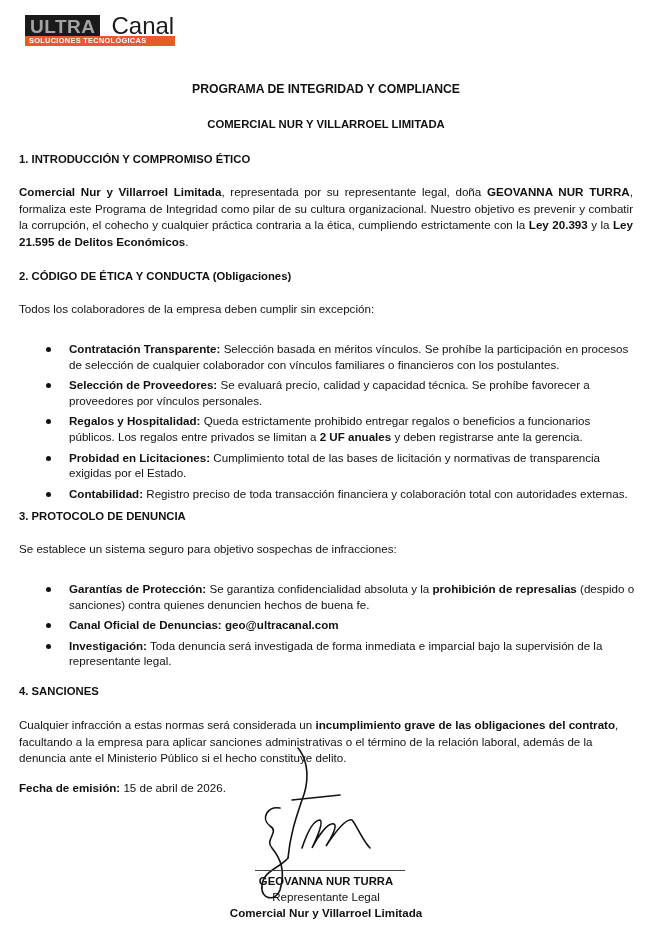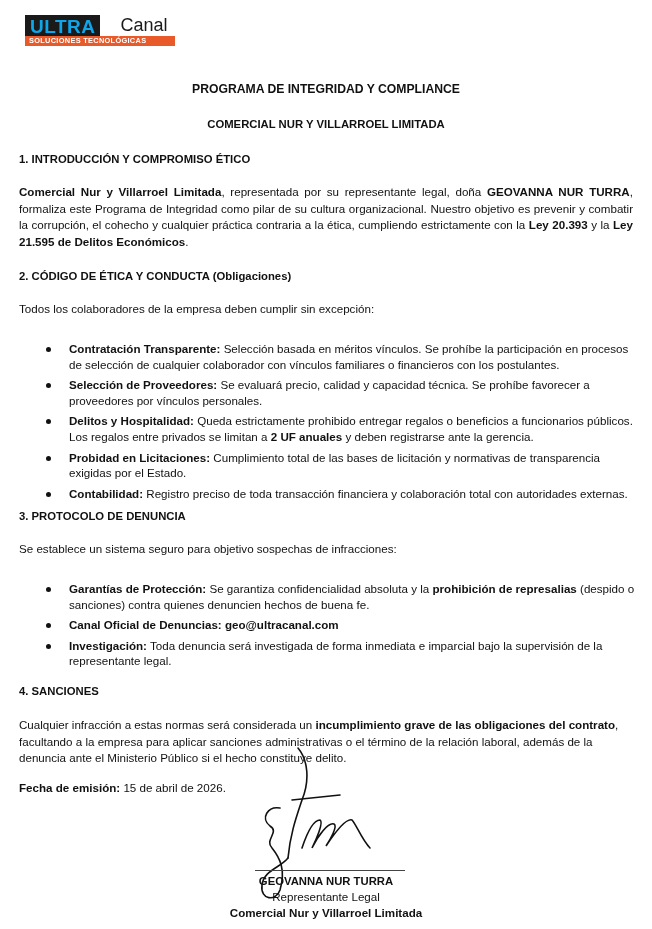--- a/index.html
+++ b/index.html
@@ -1,22 +1,22 @@
 <!DOCTYPE html>
 <html><head>
 <meta charset="utf-8">
 <style>
   html, body { margin: 0; padding: 0; background: #ffffff; }
   body { width: 652px; height: 929px; position: relative; overflow: hidden;
          font-family: "Liberation Sans", sans-serif; color: #111; font-size: 11.6px; }
   .logo { position: absolute; left: 25px; top: 15px; width: 150px; height: 33px; }
   .logo-top { height: 21px; display: flex; }
-  .logo-ultra { background: #1a1a1a; color: #0ea5e9; font-weight: bold; font-size: 19px;
+  .logo-ultra { background: #1a1a1a; color: #a3a3a3; font-weight: bold; font-size: 19px;
                 line-height: 21px; padding: 0 4px 0 4px; letter-spacing: 0.5px; border: 1px solid #1a1a1a; }
-  .logo-canal { color: #1a1a1a; font-size: 18px; line-height: 21px; padding-left: 20px; background:#fff; }
+  .logo-canal { color: #1a1a1a; font-size: 24px; line-height: 21px; padding-left: 11px; background:#fff; }
   .logo-bottom { background: #e85a2a; color: #fff; font-size: 7.4px; line-height: 10px; height: 10px;
                  letter-spacing: 0.3px; padding-left: 4px; font-weight: bold; width: 146px; }
   .title { position: absolute; left: 0; width: 652px; text-align: center; font-weight: bold; }
   .t1 { top: 82px; font-size: 12.2px; }
   .t2 { top: 118px; font-size: 11.3px; }
   .h { position: absolute; left: 19px; font-weight: bold; font-size: 11.3px; }
   .p { position: absolute; left: 19px; width: 614px; line-height: 16.5px; }
   .justify { text-align: justify; }
   b { font-weight: bold; }
   ul.bl { position: absolute; left: 0; margin: 0; padding: 0; list-style: none; width: 652px; }
@@ -41,21 +41,21 @@
 <div class="title t2">COMERCIAL NUR Y VILLARROEL LIMITADA</div>
 
 <div class="h" style="top:153px">1. INTRODUCCIÓN Y COMPROMISO ÉTICO</div>
 <div class="p justify" style="top:184px"><b>Comercial Nur y Villarroel Limitada</b><span>, representada por su representante legal, doña </span><b>GEOVANNA NUR TURRA</b><span>, formaliza este Programa de Integridad como pilar de su cultura organizacional. Nuestro objetivo es prevenir y combatir la corrupción, el cohecho y cualquier práctica contraria a la ética, cumpliendo estrictamente con la </span><b>Ley 20.393</b><span> y la </span><b>Ley 21.595 de Delitos Económicos</b><span>.</span></div>
 
 <div class="h" style="top:270px">2. CÓDIGO DE ÉTICA Y CONDUCTA (Obligaciones)</div>
 <div class="p" style="top:301px">Todos los colaboradores de la empresa deben cumplir sin excepción:</div>
 <ul class="bl" style="top:341px">
   <li><span class="dot"></span><b>Contratación Transparente:</b><span> Selección basada en méritos vínculos. Se prohíbe la participación en procesos de selección de cualquier colaborador con vínculos familiares o financieros con los postulantes.</span></li>
   <li><span class="dot"></span><b>Selección de Proveedores:</b><span> Se evaluará precio, calidad y capacidad técnica. Se prohíbe favorecer a proveedores por vínculos personales.</span></li>
-  <li><span class="dot"></span><b>Delitos y Hospitalidad:</b><span> Queda estrictamente prohibido entregar regalos o beneficios a funcionarios públicos. Los regalos entre privados se limitan a </span><b>2 UF anuales</b><span> y deben registrarse ante la gerencia.</span></li>
+  <li><span class="dot"></span><b>Regalos y Hospitalidad:</b><span> Queda estrictamente prohibido entregar regalos o beneficios a funcionarios públicos. Los regalos entre privados se limitan a </span><b>2 UF anuales</b><span> y deben registrarse ante la gerencia.</span></li>
   <li><span class="dot"></span><b>Probidad en Licitaciones:</b><span> Cumplimiento total de las bases de licitación y normativas de transparencia exigidas por el Estado.</span></li>
   <li><span class="dot"></span><b>Contabilidad:</b><span> Registro preciso de toda transacción financiera y colaboración total con autoridades externas.</span></li>
 </ul>
 
 <div class="h" style="top:510px">3. PROTOCOLO DE DENUNCIA</div>
 <div class="p" style="top:541px">Se establece un sistema seguro para objetivo sospechas de infracciones:</div>
 <ul class="bl" style="top:581px">
   <li><span class="dot"></span><b>Garantías de Protección:</b><span> Se garantiza confidencialidad absoluta y la </span><b>prohibición de represalias</b><span> (despido o sanciones) contra quienes denuncien hechos de buena fe.</span></li>
   <li><span class="dot"></span><b>Canal Oficial de Denuncias: geo@ultracanal.com</b></li>
   <li><span class="dot"></span><b>Investigación:</b><span> Toda denuncia será investigada de forma inmediata e imparcial bajo la supervisión de la representante legal.</span></li>

